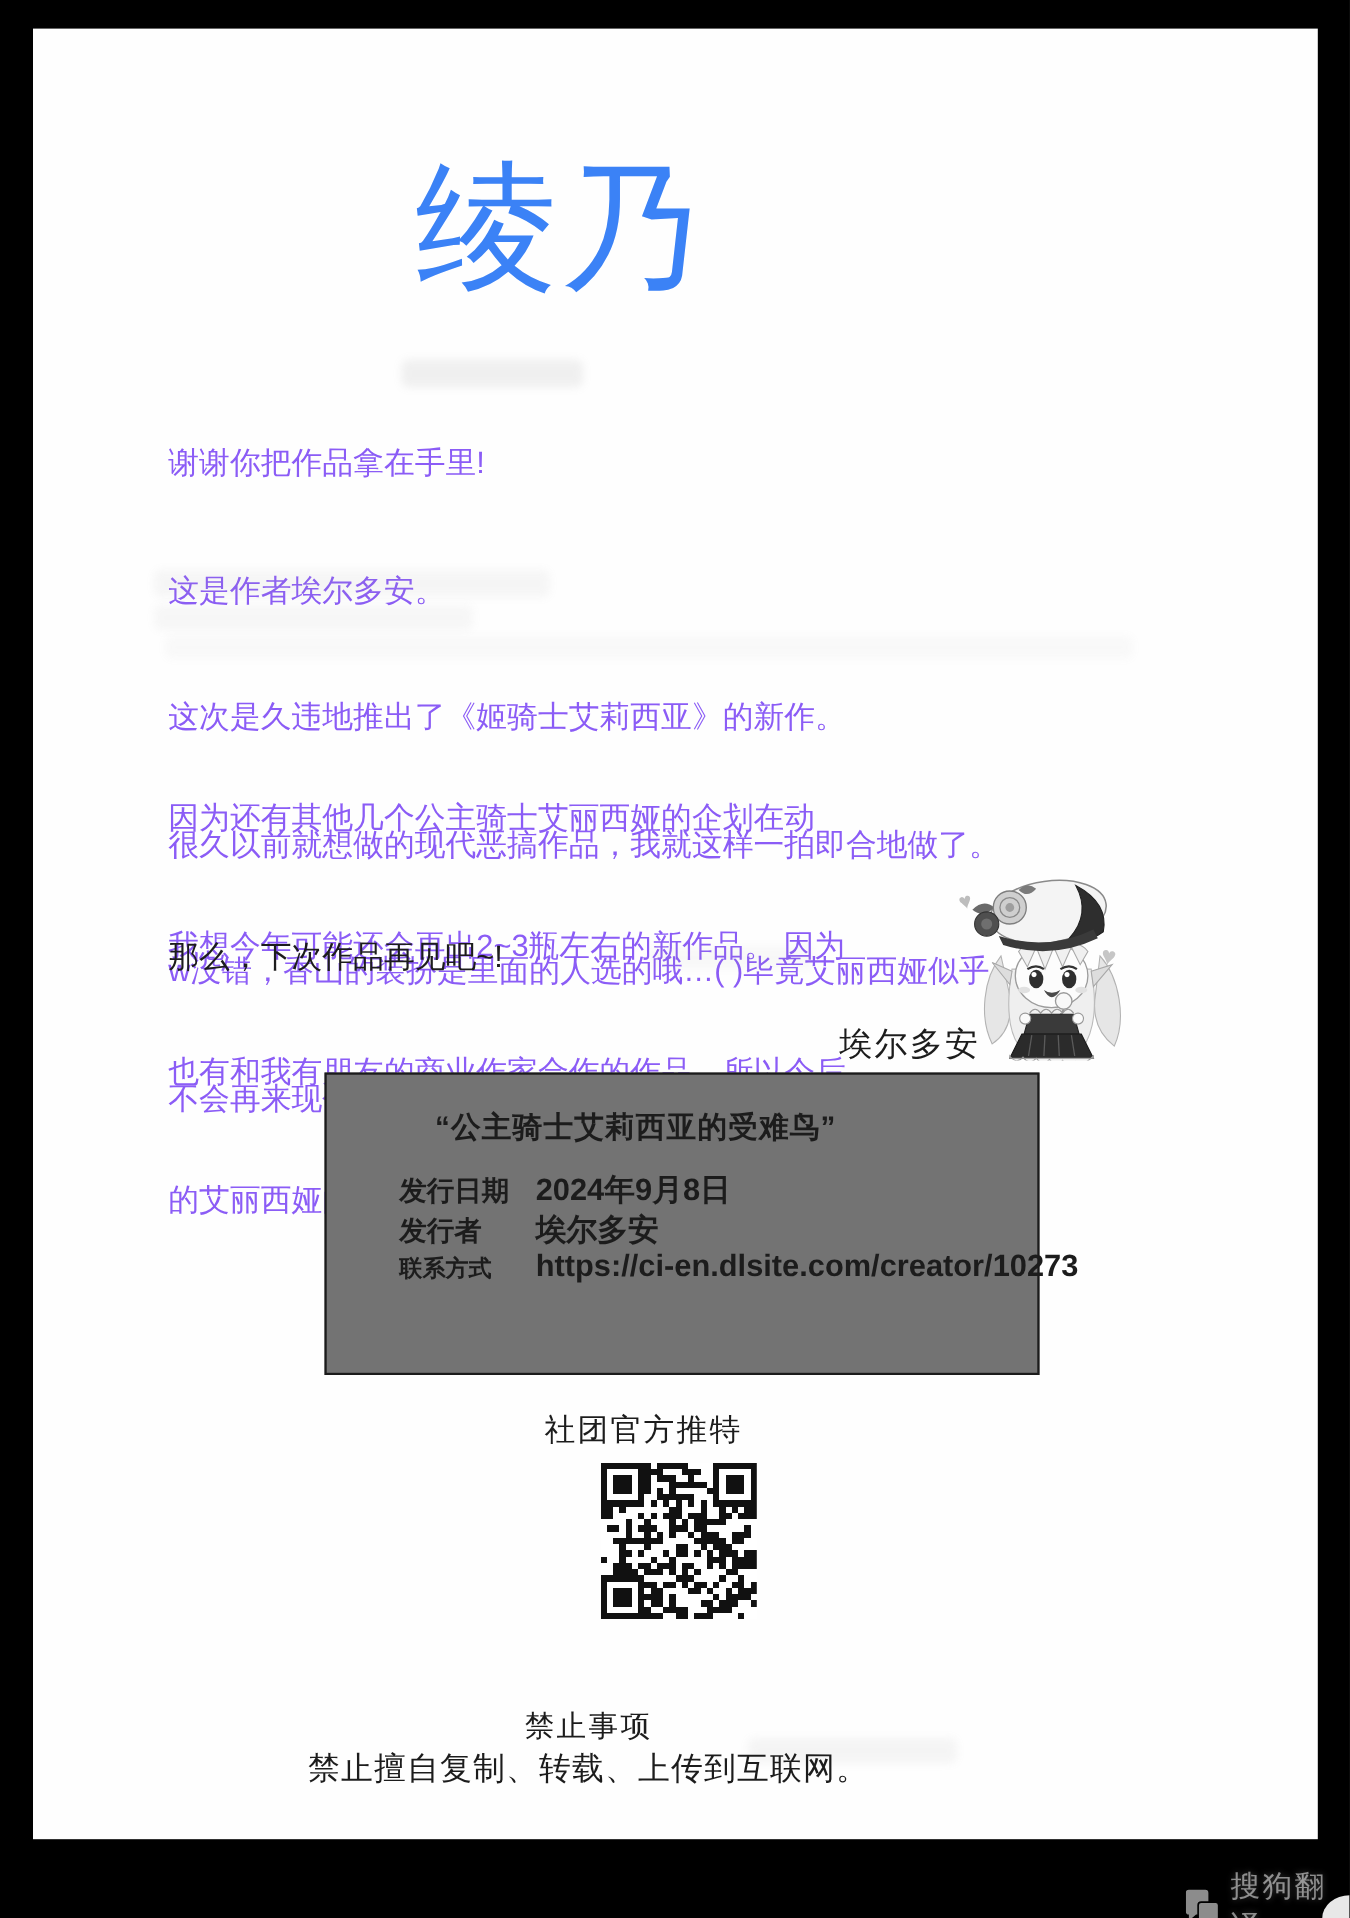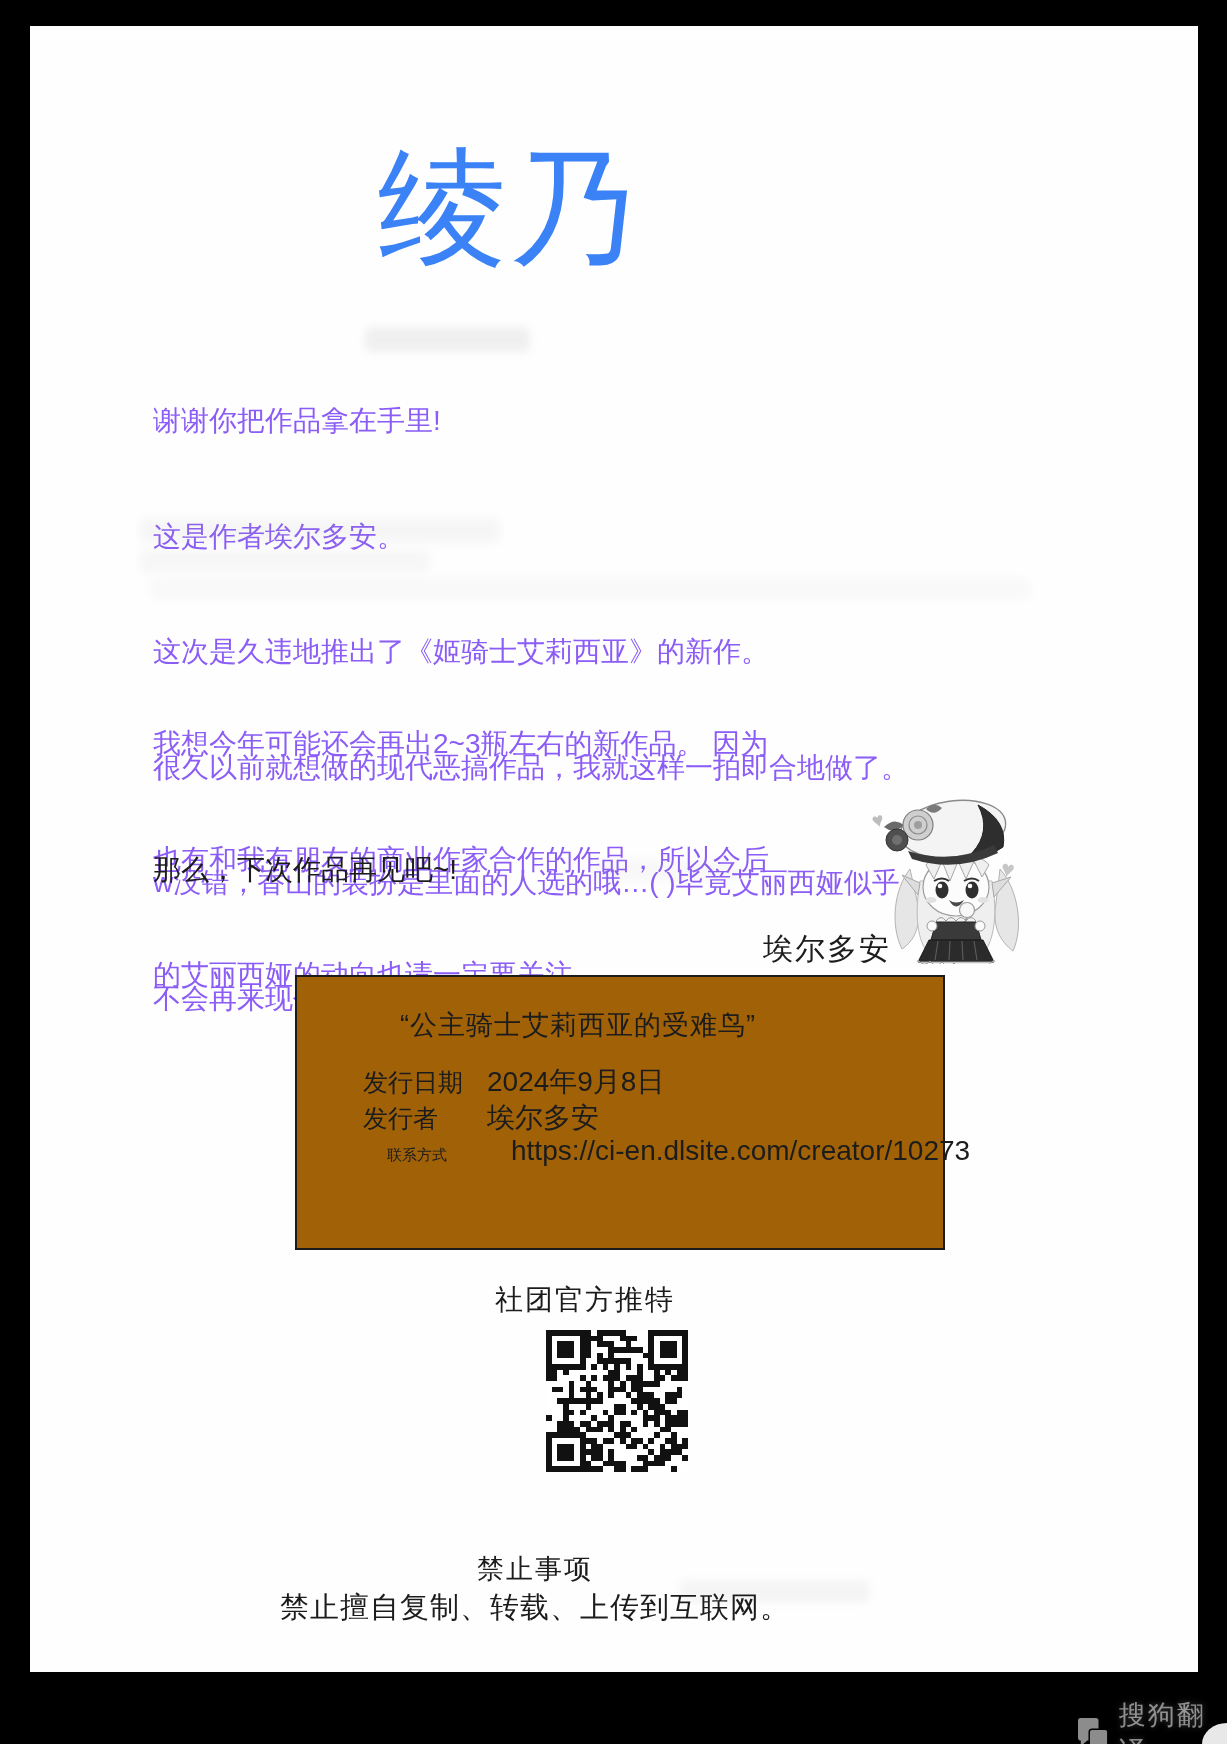--- a/index.html
+++ b/index.html
@@ -24,27 +24,27 @@
   .sm4{left:120px;top:552px;width:880px;height:21px;opacity:.05;}
   .sm5{left:560px;top:834px;width:150px;height:21px;opacity:.06;}
   .sm6{left:650px;top:1554px;width:190px;height:23px;opacity:.09;}
 
   .chibi{position:absolute;left:838px;top:763px;width:175px;height:175px;}
   .heart{position:absolute;color:#bdbdbd;font-size:20px;}
   .heart-l{left:842px;top:783px;transform:rotate(-14deg);}
   .heart-r{left:971px;top:830px;font-size:23px;transform:rotate(10deg);color:#c6c6c6;}
 
   .colophon{position:absolute;left:265px;top:949px;width:646px;height:271px;
-            border:2px solid #1b1b1b;background:#a16207;}
+            border:2px solid #1b1b1b;background:#737373;font-weight:bold;}
   .colophon-title{position:absolute;left:0;top:30px;width:100%;text-align:center;
                   transform:translateX(-42px);font-size:27px;letter-spacing:1px;}
   .colophon-rows{position:absolute;left:66px;top:86px;}
   .crow{display:flex;align-items:baseline;height:36px;white-space:nowrap;}
   .clabel{width:112px;font-size:25px;flex:none;}
-  .crow:last-child .clabel{font-size:15px;margin-left:24px;}
+  .crow:last-child .clabel{font-size:21px;}
   .cvalue{font-size:28px;margin-left:12px;}
 
   .twitter-heading{position:absolute;left:390px;top:1255px;width:330px;text-align:center;
                    font-size:28px;letter-spacing:2px;}
   .qr{position:absolute;left:516px;top:1304px;width:142px;height:142px;background:#fff;}
   .qr svg{width:100%;height:100%;}
 
   .footer{position:absolute;left:120px;top:1525px;width:770px;text-align:center;}
   .footer-heading{font-size:27px;letter-spacing:2px;}
   .footer-line{font-size:29px;margin-top:1px;letter-spacing:1px;}
@@ -67,20 +67,21 @@
     <div class="para p1">
       <div>谢谢你把作品拿在手里!</div>
       <div>这是作者埃尔多安。</div>
       <div>这次是久违地推出了《姬骑士艾莉西亚》的新作。</div>
       <div>很久以前就想做的现代恶搞作品，我就这样一拍即合地做了。</div>
       <div>w没错，香山的装扮是里面的人选的哦…( )毕竟艾丽西娅似乎</div>
       <div>不会再来现代了，所以这次机会可以尽情穿了</div>
     </div>
 
     <div class="para p2">
+      <div>因为还有其他几个公主骑士艾丽西娅的企划在动</div>
       <div>我想今年可能还会再出2~3瓶左右的新作品。 因为</div>
       <div>也有和我有朋友的商业作家合作的作品，所以今后</div>
       <div>的艾丽西娅的动向也请一定要关注。</div>
     </div>
 
     <div class="closing">那么，下次作品再见吧~!</div>
     <div class="signature">埃尔多安</div>
 
     <div class="smudge sm1"></div>
     <div class="smudge sm2"></div>

